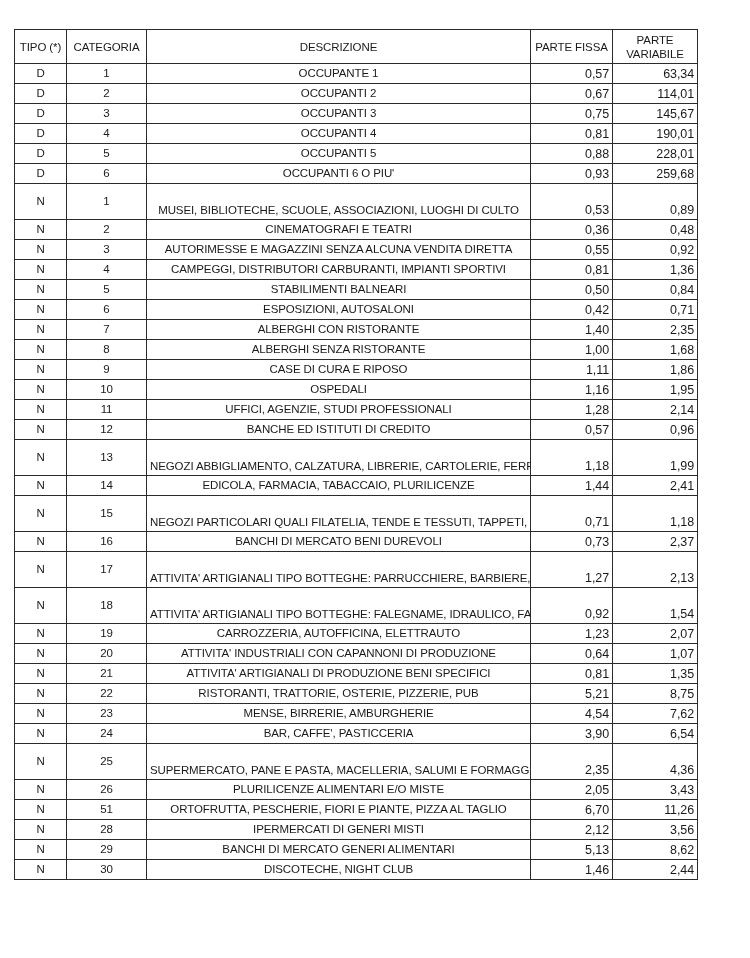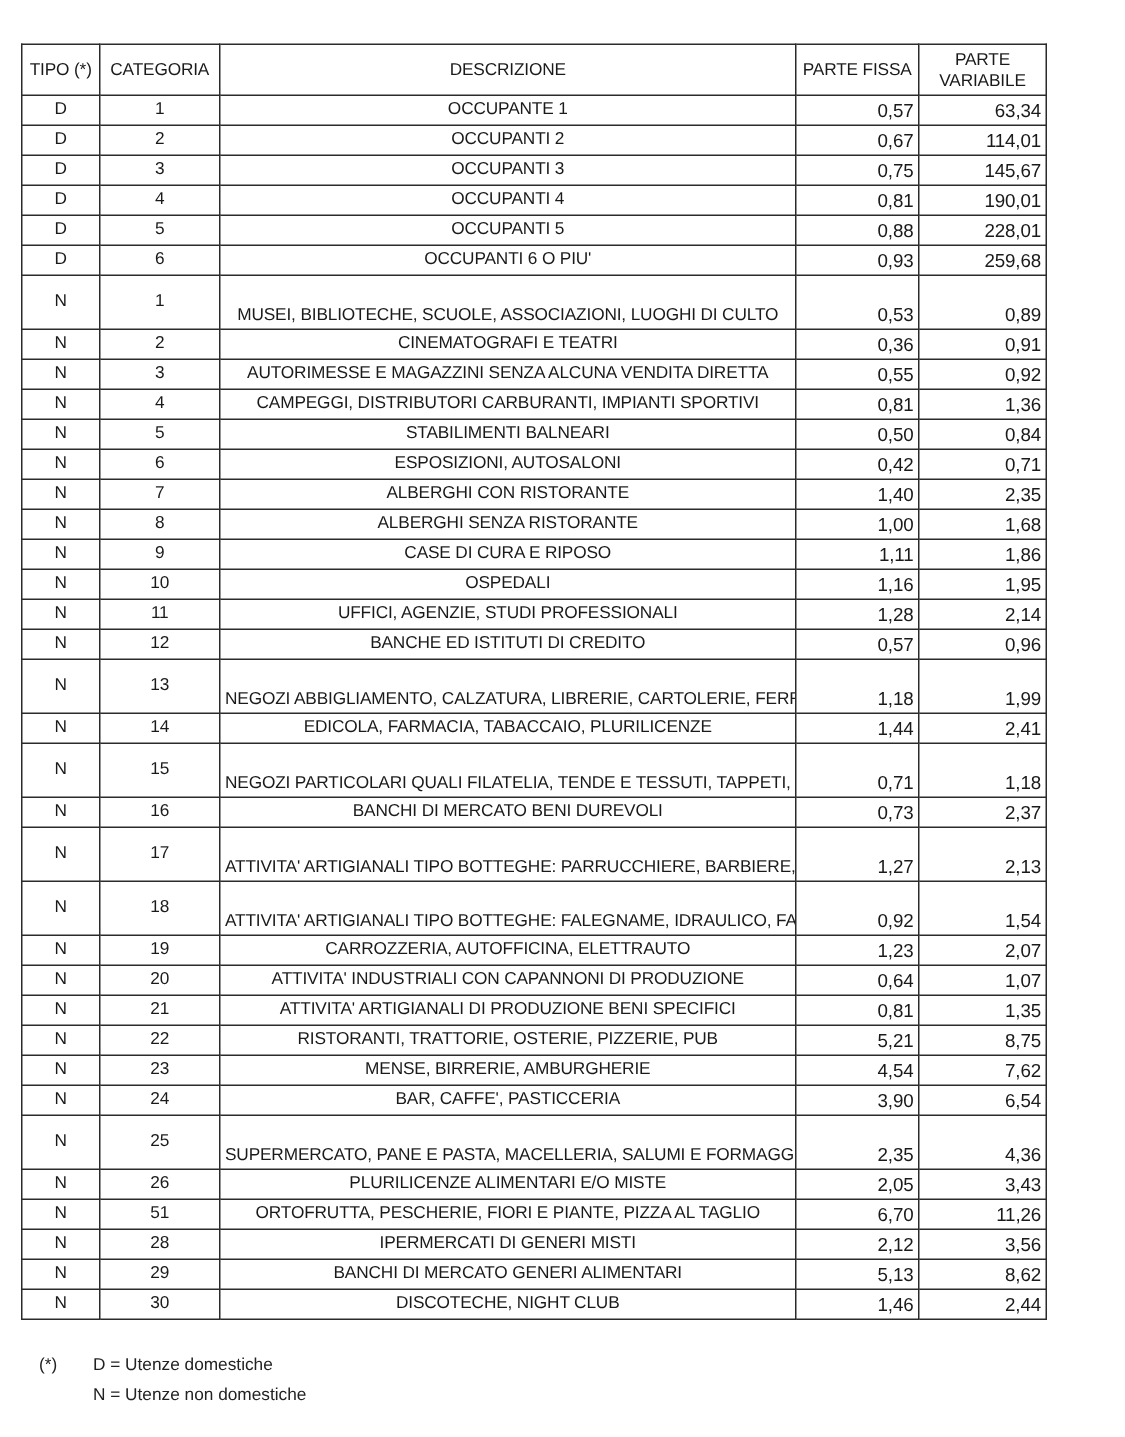--- a/index.html
+++ b/index.html
@@ -121,21 +121,21 @@
           <td class="c-cat">1</td>
           <td class="c-desc">MUSEI, BIBLIOTECHE, SCUOLE, ASSOCIAZIONI, LUOGHI DI CULTO</td>
           <td class="c-num">0,53</td>
           <td class="c-num">0,89</td>
         </tr>
         <tr>
           <td class="c-tipo">N</td>
           <td class="c-cat">2</td>
           <td class="c-desc">CINEMATOGRAFI E TEATRI</td>
           <td class="c-num">0,36</td>
-          <td class="c-num">0,91</td>
+          <td class="c-num">0,48</td>
         </tr>
         <tr>
           <td class="c-tipo">N</td>
           <td class="c-cat">3</td>
           <td class="c-desc">AUTORIMESSE E MAGAZZINI SENZA ALCUNA VENDITA DIRETTA</td>
           <td class="c-num">0,55</td>
           <td class="c-num">0,92</td>
         </tr>
         <tr>
           <td class="c-tipo">N</td>
@@ -322,21 +322,13 @@
         <tr>
           <td class="c-tipo">N</td>
           <td class="c-cat">30</td>
           <td class="c-desc">DISCOTECHE, NIGHT CLUB</td>
           <td class="c-num">1,46</td>
           <td class="c-num">2,44</td>
         </tr>
       </tbody>
   </table>
 
-  <div class="legend">
-    <div>
-      <span class="mark">(*)</span><span>D = Utenze domestiche</span>
-    </div>
-    <div class="row2">
-      <span>N = Utenze non domestiche</span>
-    </div>
-  </div>
 </div>
 
 </body></html>

